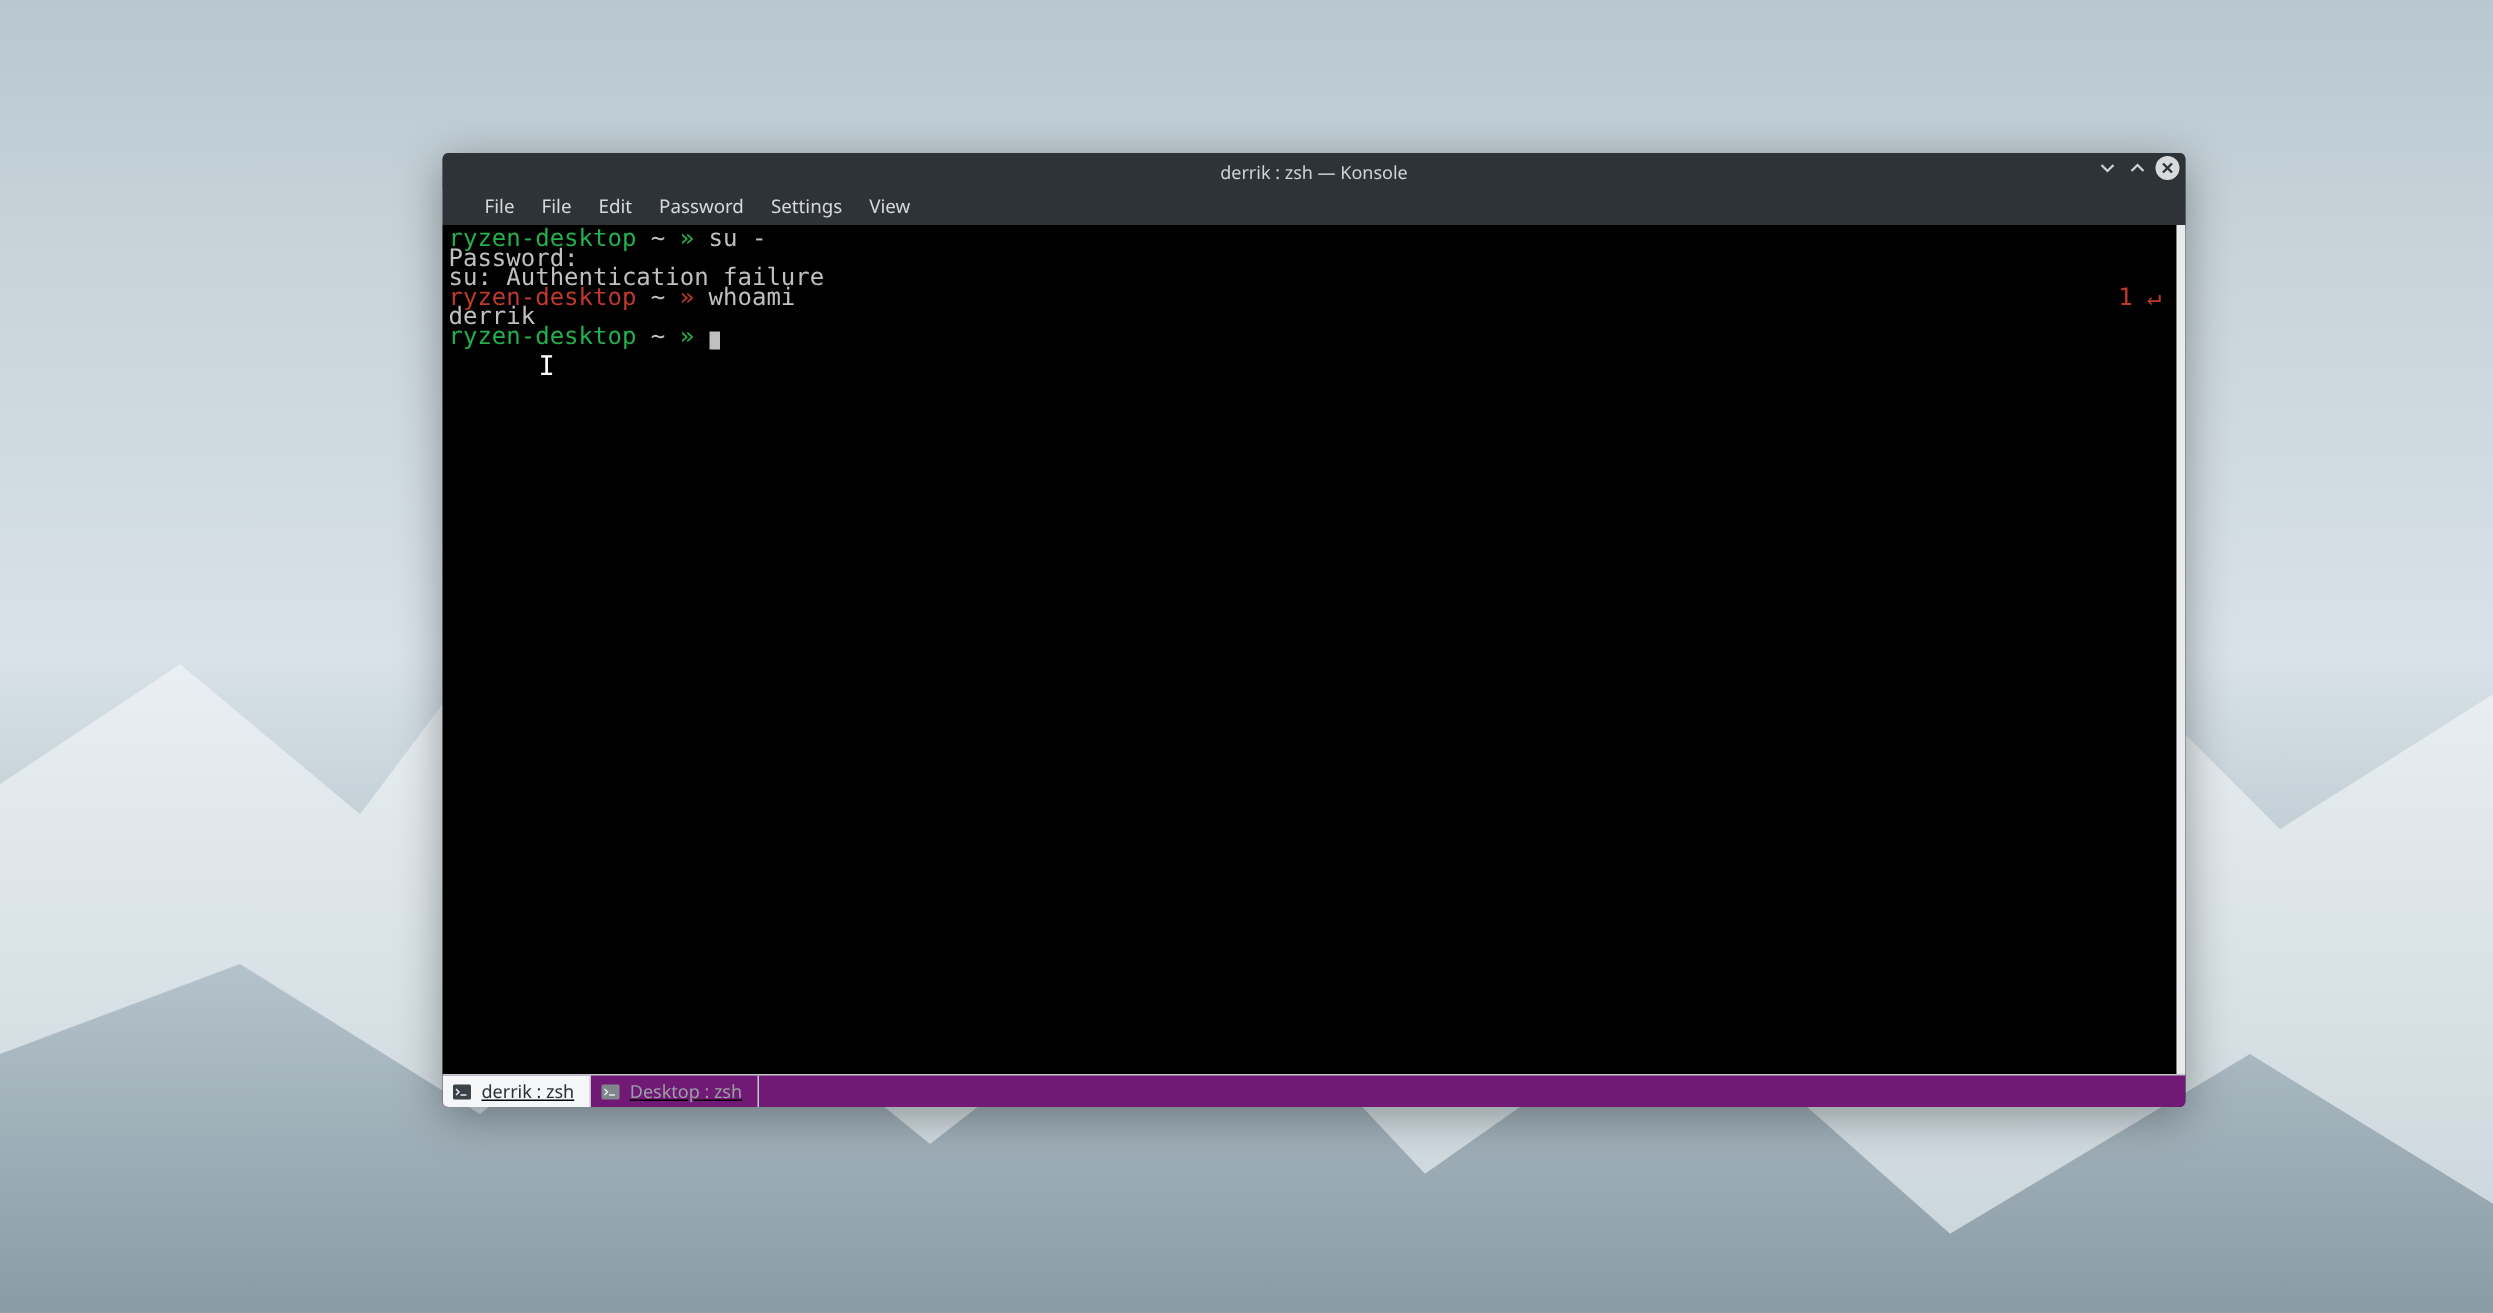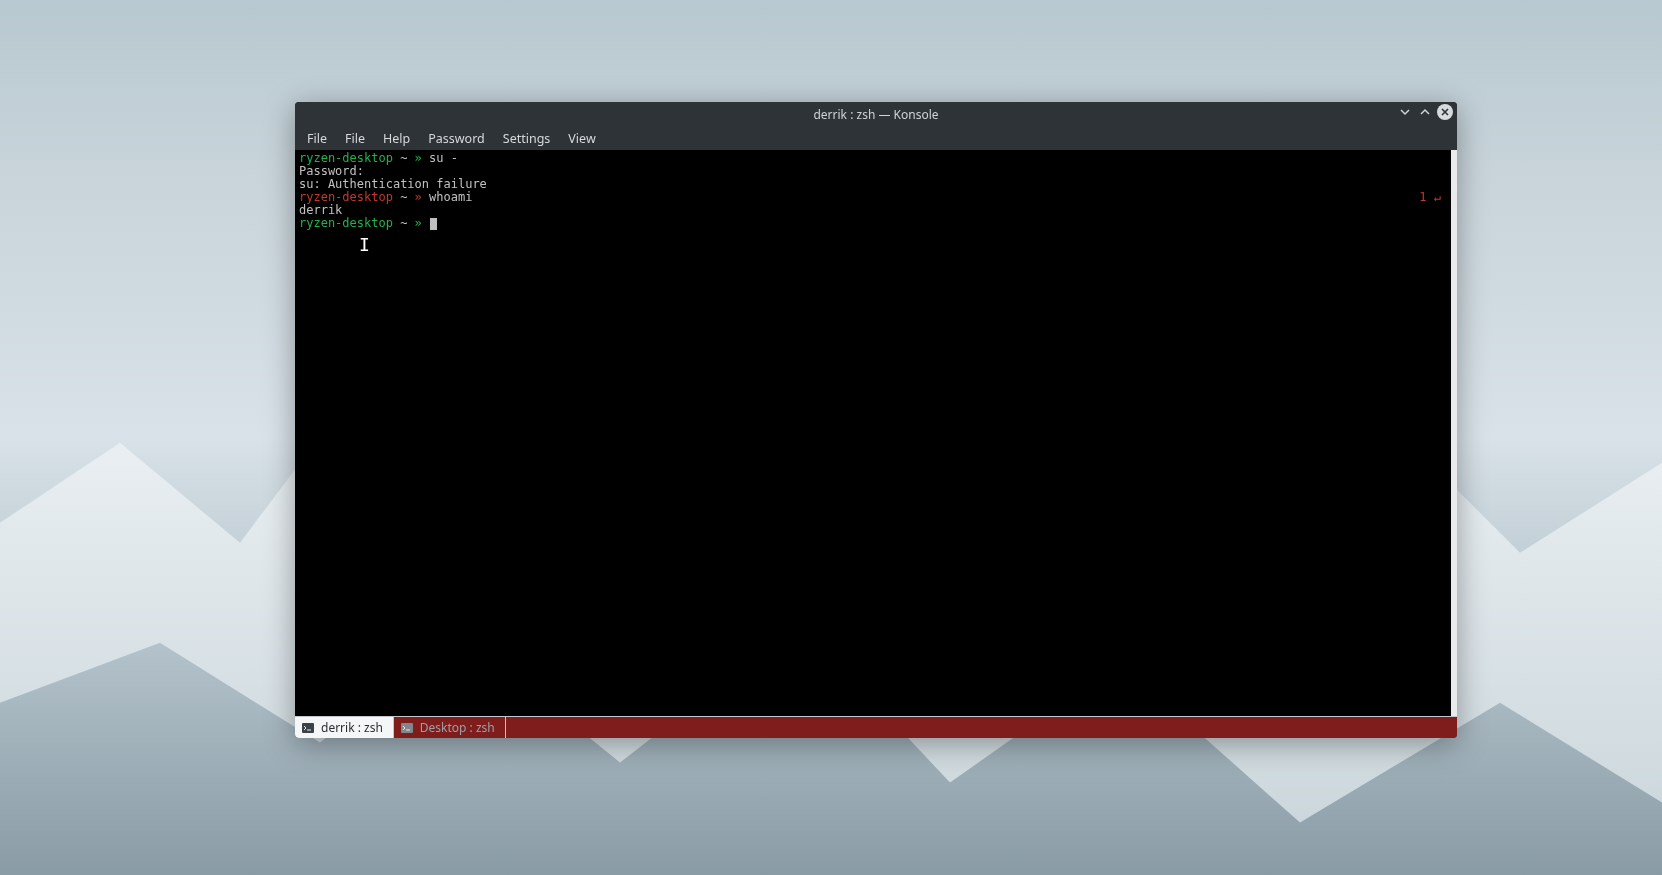--- a/index.html
+++ b/index.html
@@ -46,42 +46,43 @@
   .wc-flat {
     width: 16px; height: 16px;
     display: flex; align-items: center; justify-content: center;
     cursor: pointer; color: #cfd3d7; font-size: 11px;
   }
   .wc-flat svg, .wc-btn svg { display: block; }
 
   .menubar {
     height: 24px;
     background: #2e3338;
-    display: flex; align-items: center;
+    display: flex; align-items: flex-start;
     padding: 0 4px;
     gap: 2px;
+    margin-left: 16px;
   }
   .menu-item {
     color: #d6d8da; font-size: 12.5px;
     padding: 3px 8px;
     cursor: pointer;
     border-radius: 2px;
   }
 
   .term-container {
     flex: 1 1 auto;
     background: #000;
     margin: 0 6px 0 0;
     position: relative;
     overflow: hidden;
   }
   .term-inner {
     position: absolute; left: 4px; right: 4px; top: 2px; bottom: 0;
     font-family: "DejaVu Sans Mono", "Liberation Mono", monospace;
-    font-size: 12px;
+    font-size: 16px;
     line-height: 13px;
     white-space: pre;
     color: #c0c0c0;
   }
   .line { display: flex; justify-content: space-between; }
   .left { white-space: pre; }
   .right { white-space: pre; margin-right: 6px; }
   .host { color: #22b14c; }
   .arr { color: #22b14c; }
   .cmd { color: #c0c0c0; }
@@ -100,24 +101,25 @@
     pointer-events: none;
   }
 
   .scrollbar-gutter {
     position: absolute; top: 48px; right: 0; bottom: 22px; width: 6px;
     background: #e9eaec;
   }
 
   .tabbar {
     height: 22px;
-    background: #7f1d1d;
+    background: #701a75;
     border-top: 1px solid #c2c7cb;
     display: flex; align-items: stretch;
     font-size: 12px;
+    text-decoration: underline;
   }
   .tab {
     display: flex; align-items: center; gap: 6px;
     padding: 0 10px 0 6px;
     border-right: 1px solid #c2c7cb;
     cursor: pointer;
     color: #2b2f33;
   }
   .tab.inactive { color: #9aa0a5; }
   .tab-icon {
@@ -166,21 +168,21 @@
         <svg width="10" height="10" viewBox="0 0 10 10">
             <path d="M2 2 L8 8 M8 2 L2 8" stroke="#2e3338" stroke-width="1.6"></path>
           </svg>
       </span>
     </div>
   </div>
 
   <div class="menubar">
     <span class="menu-item">File</span>
     <span class="menu-item">File</span>
-    <span class="menu-item">Help</span>
+    <span class="menu-item">Edit</span>
     <span class="menu-item">Password</span>
     <span class="menu-item">Settings</span>
     <span class="menu-item">View</span>
   </div>
 
   <div class="term-container">
     <div class="term-inner" id="term"><div class="line"><span class="left"><span class="host">ryzen-desktop</span><span class="plain"> ~ </span><span class="arr">» </span><span class="cmd">su -</span></span><span class="right err"></span></div><div class="line"><span class="left"><span class="plain">Password:</span></span><span class="right err"></span></div><div class="line"><span class="left"><span class="plain">su: Authentication failure</span></span><span class="right err"></span></div><div class="line"><span class="left"><span class="err-host">ryzen-desktop</span><span class="plain"> ~ </span><span class="err-host">» </span><span class="cmd">whoami</span></span><span class="right err">1 ↵</span></div><div class="line"><span class="left"><span class="plain">derrik</span></span><span class="right err"></span></div><div class="line"><span class="left"><span class="host">ryzen-desktop</span><span class="plain"> ~ </span><span class="arr">» </span><span class="cmd"></span><span class="cursor-block"></span></span><span class="right err"></span></div></div>
     <span class="ibeam" style="left:64px; top:84px;">I</span>
   </div>
 

